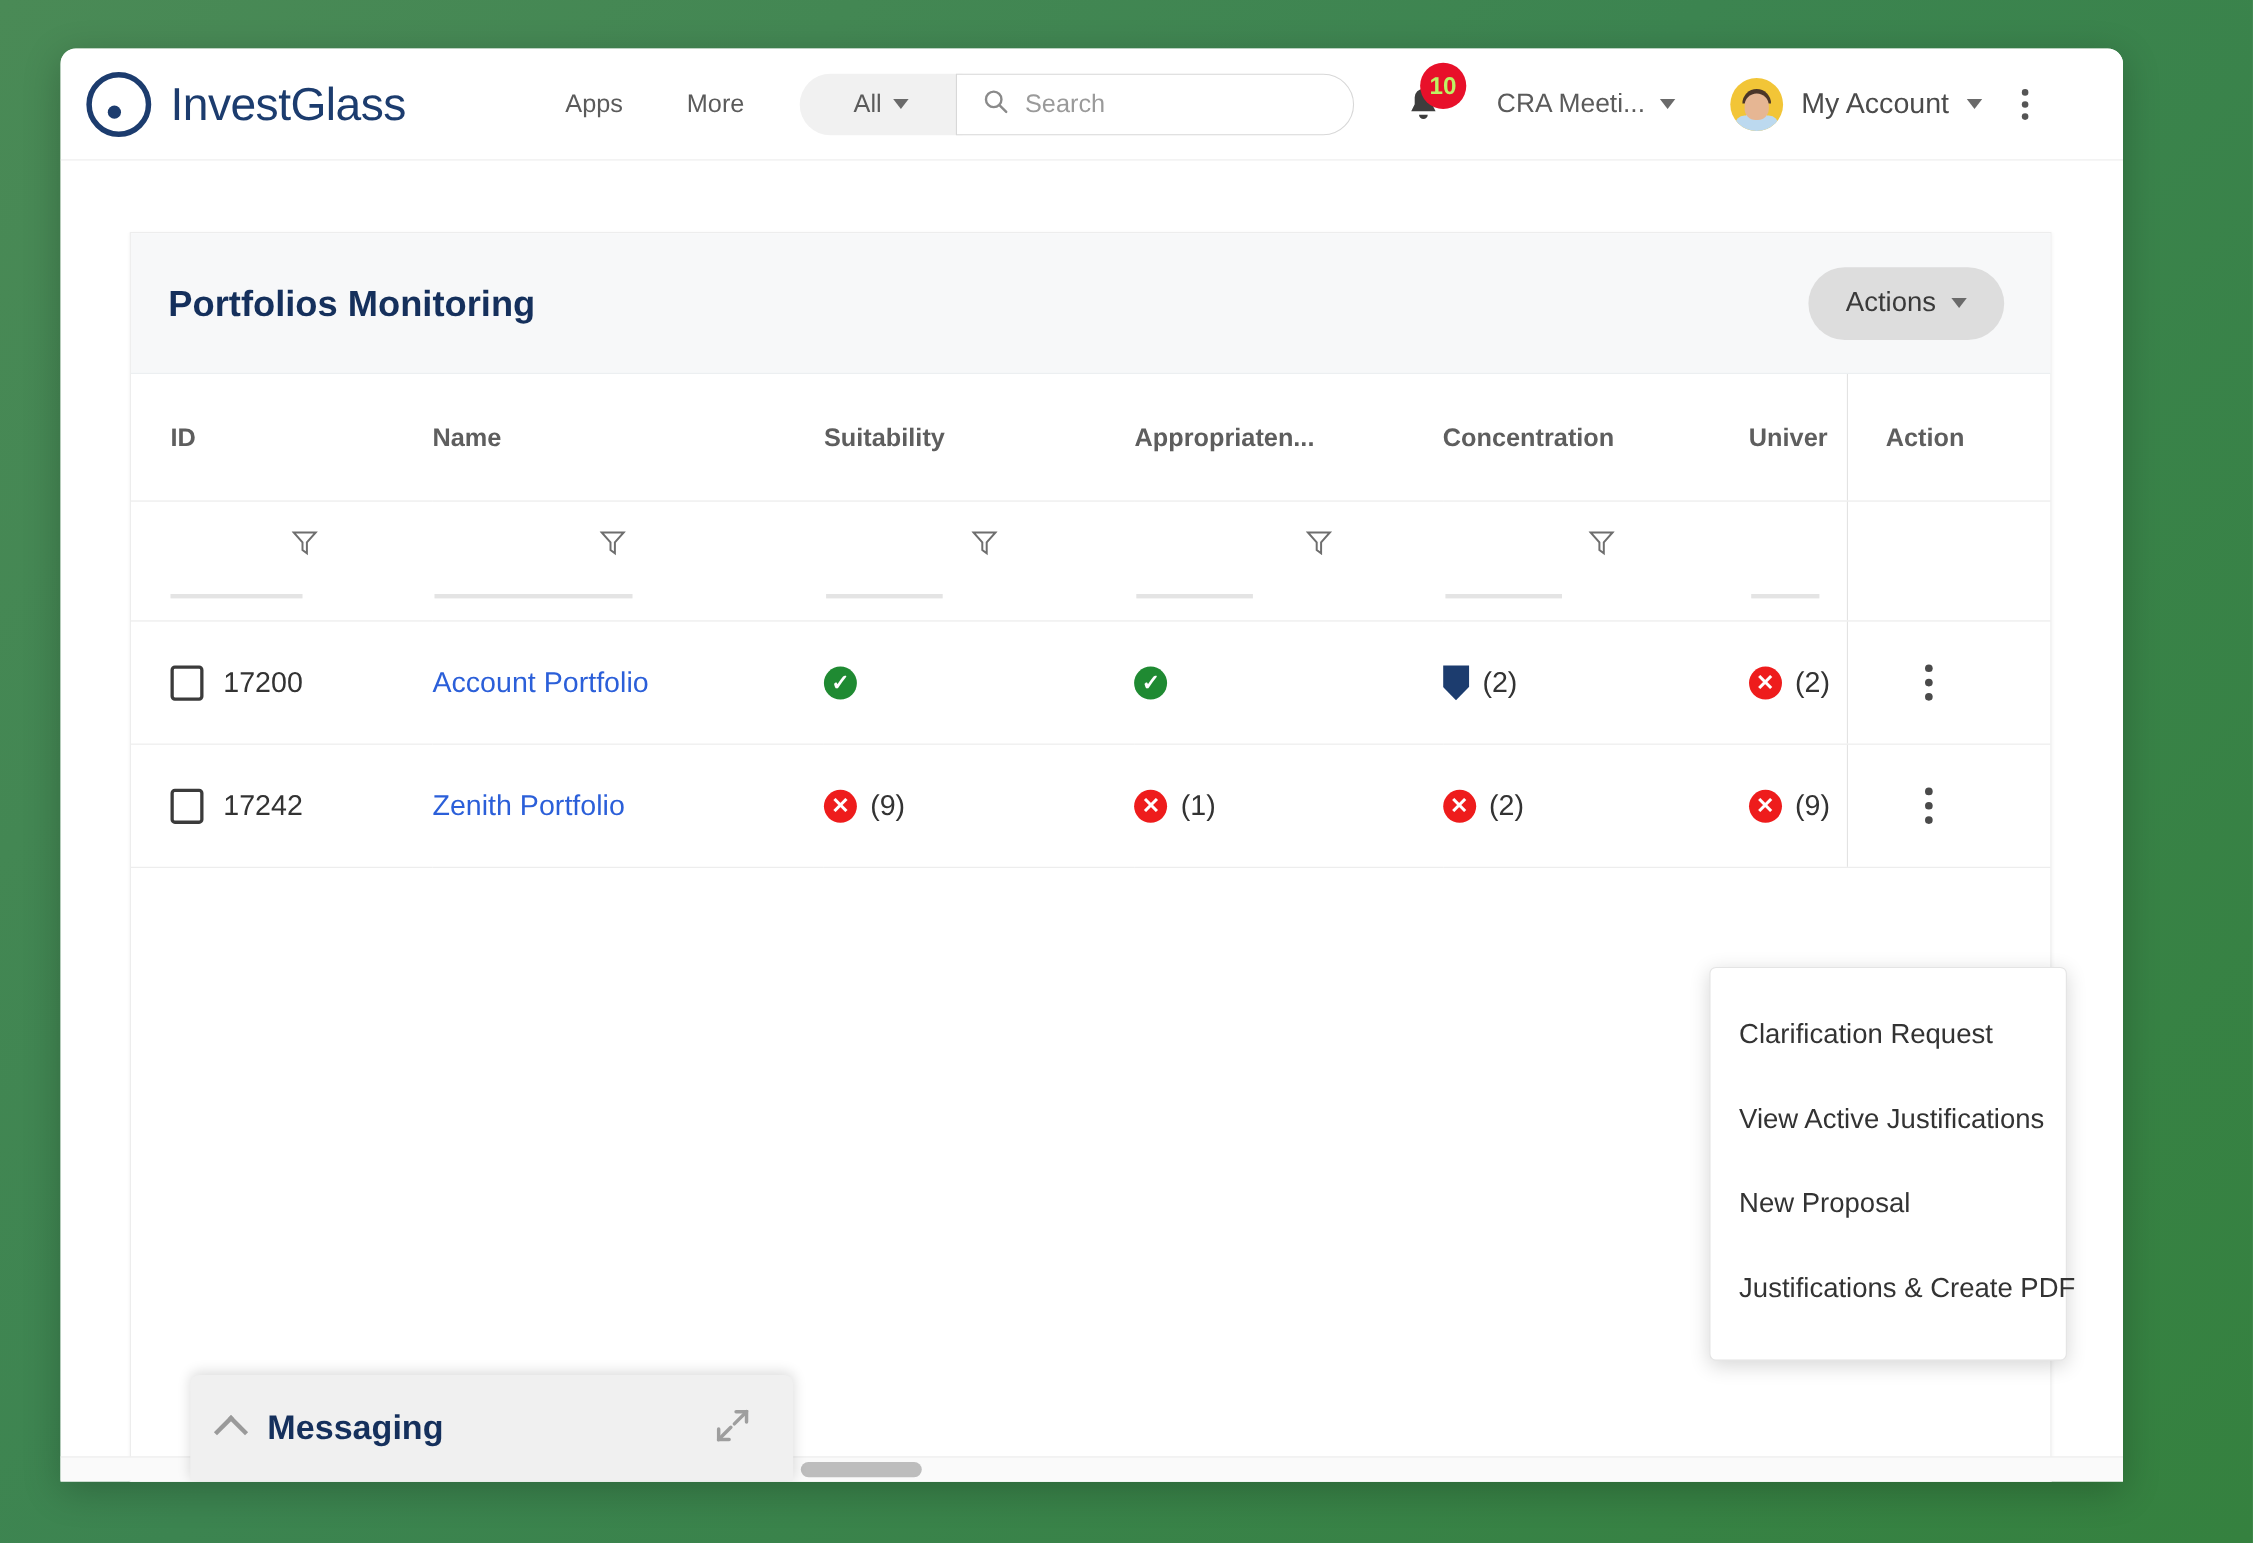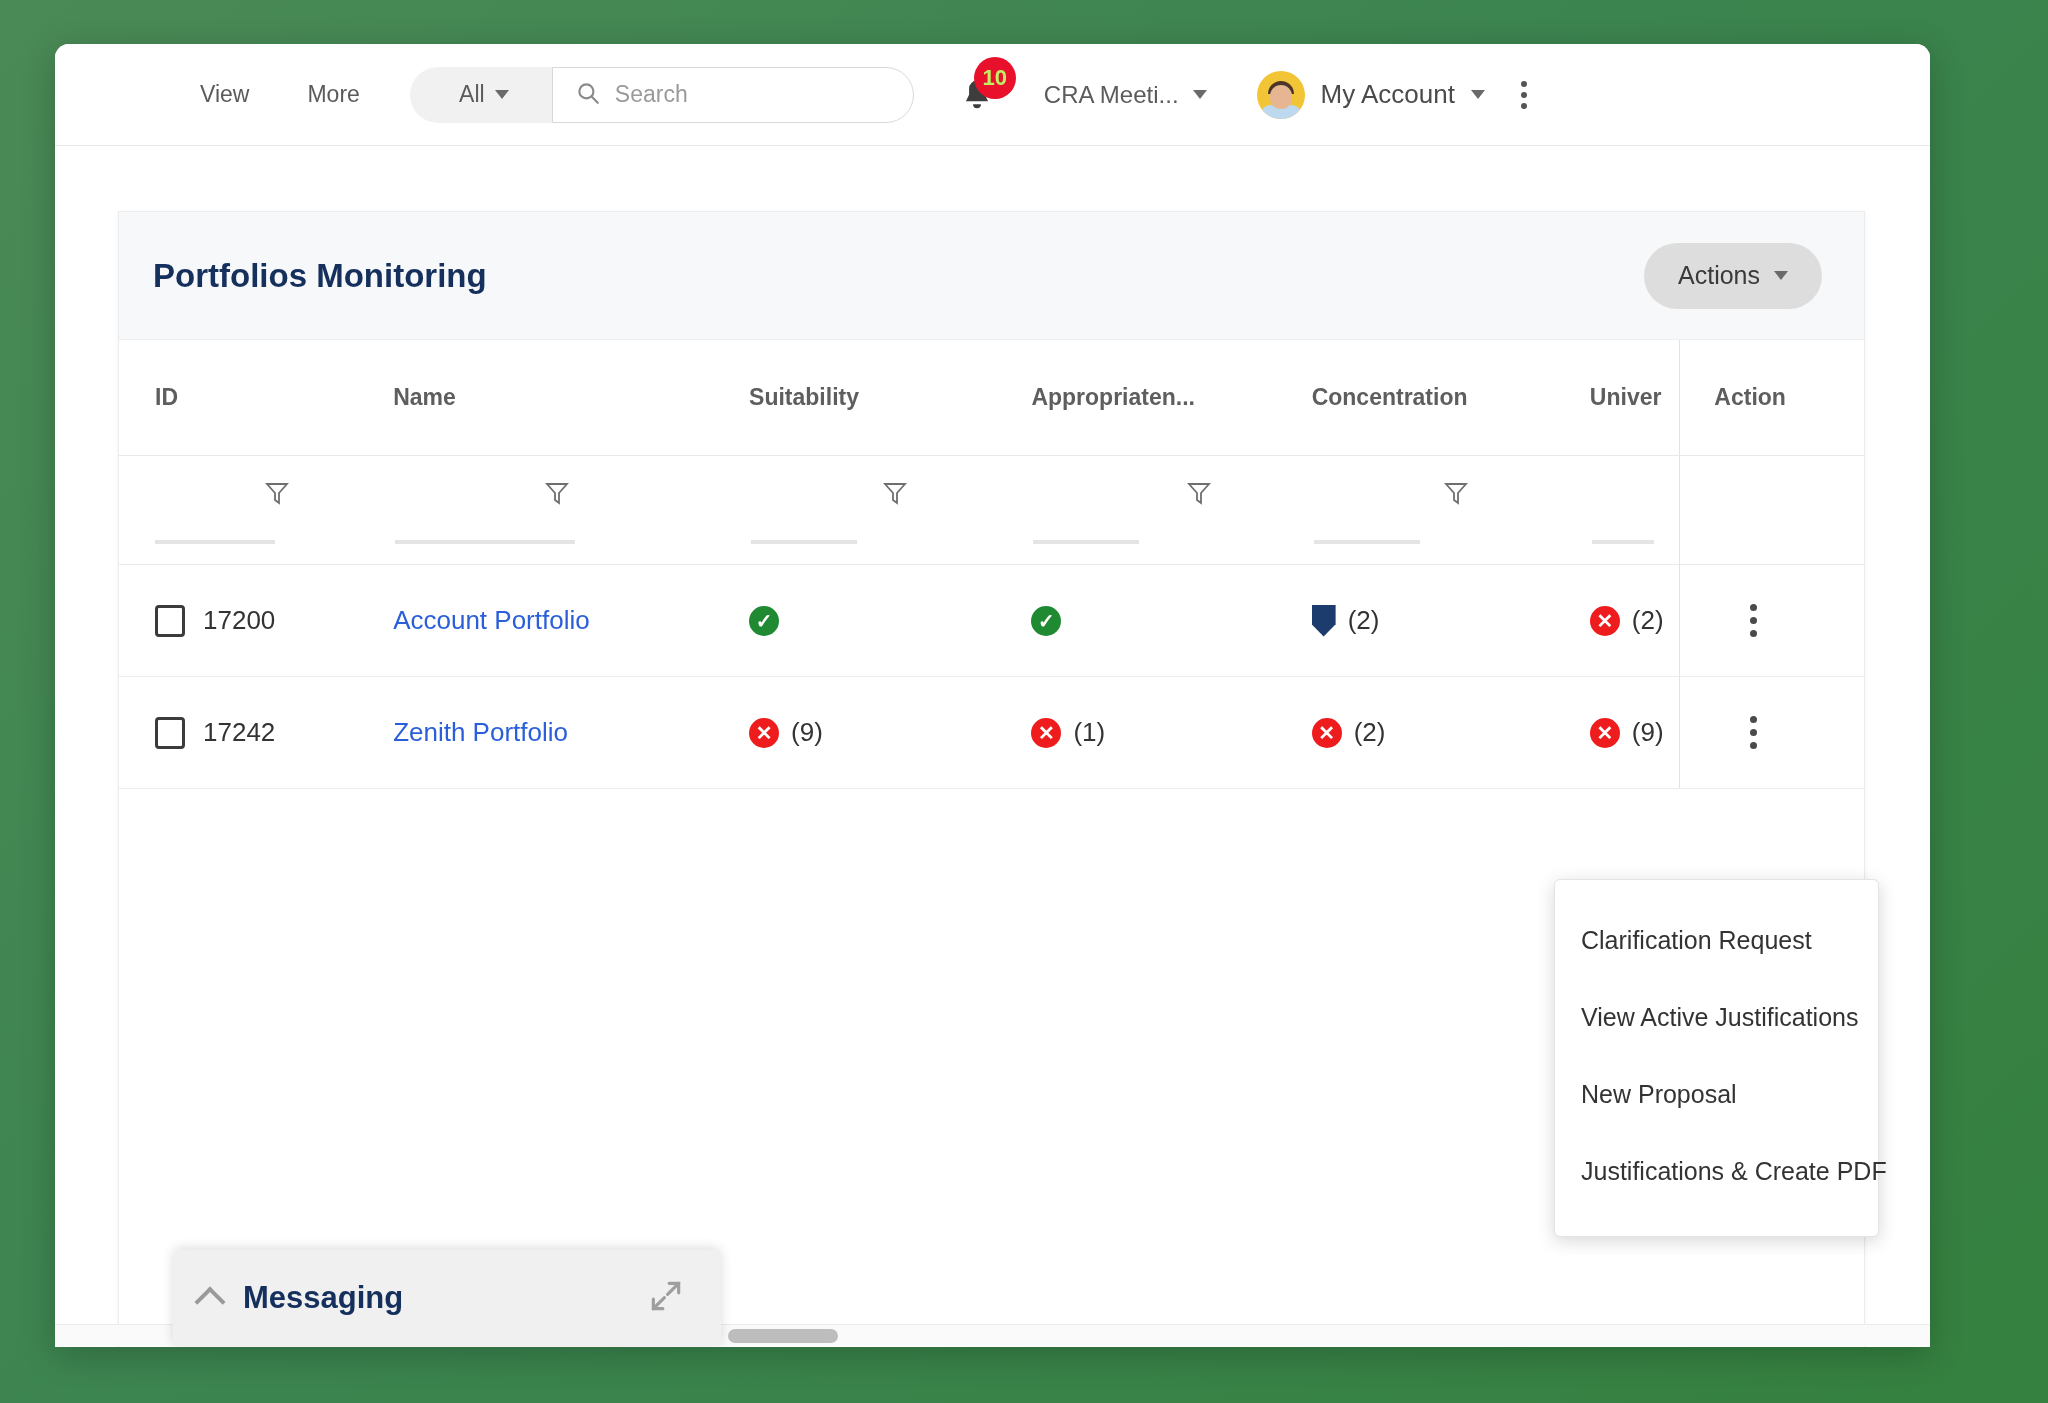--- a/index.html
+++ b/index.html
@@ -243,23 +243,33 @@
     background: #bdbdbd; border-radius: 7px; cursor: pointer;
   }
 </style>
 </head>
 <body>
 
 <div id="app-window">
 
   <div id="topnav">
 
+    <div class="brand">
+      <span class="logo-mark">
+        <svg width="62" height="62" viewBox="0 0 62 62">
+          <circle cx="31" cy="31" r="27" fill="none" stroke="#1c3c6e" stroke-width="5"></circle>
+          <path d="M31 4 A27 27 0 0 1 31 58 A20 20 0 0 0 31 4 Z" fill="#1c3c6e"></path>
+          <circle cx="27" cy="38" r="6" fill="#1c3c6e"></circle>
+        </svg>
+      </span>
+      <span class="brand-name">InvestGlass</span>
+    </div>
 
     <div class="nav-links">
-      <span class="nav-link">View</span>
+      <span class="nav-link">Apps</span>
       <span class="nav-link">More</span>
     </div>
 
     <div class="scope-pill">
       <span>All</span>
       <span class="caret"></span>
     </div>
 
     <div class="search-box">
       <span>

